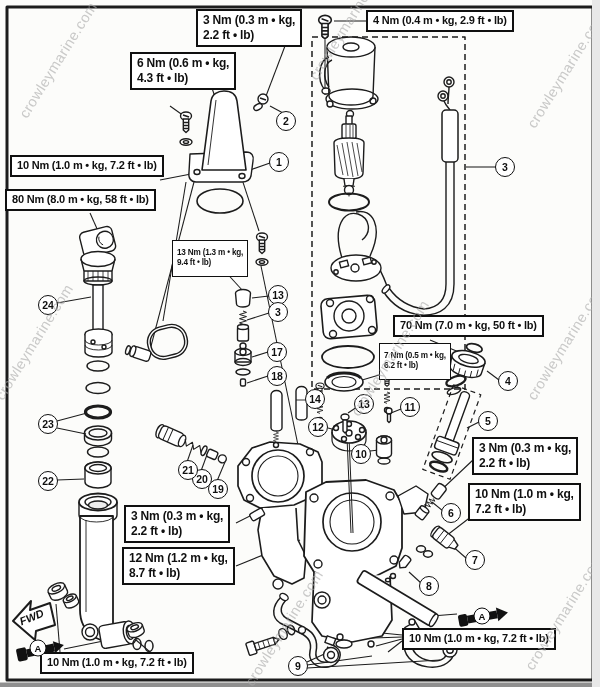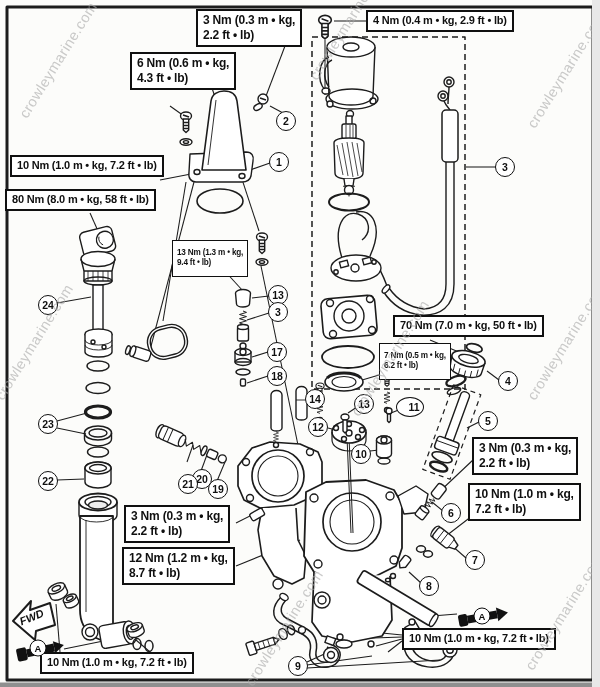--- a/index.html
+++ b/index.html
@@ -511,31 +511,31 @@
       <div class="callout" style="left: 279px; top: 162px;">1</div>
       <div class="callout" style="left: 286px; top: 121px;">2</div>
       <div class="callout" style="left: 505px; top: 167px;">3</div>
       <div class="callout" style="left: 508px; top: 381px;">4</div>
       <div class="callout" style="left: 488px; top: 421px;">5</div>
       <div class="callout" style="left: 451px; top: 513px;">6</div>
       <div class="callout" style="left: 475px; top: 560px;">7</div>
       <div class="callout" style="left: 429px; top: 586px;">8</div>
       <div class="callout" style="left: 298px; top: 666px;">9</div>
       <div class="callout" style="left: 361px; top: 454px;">10</div>
-      <div class="callout" style="left: 410px; top: 407px; padding-left: 8px;">11</div>
+      <div class="callout" style="left: 410px; top: 407px;">11</div>
       <div class="callout" style="left: 318px; top: 427px;">12</div>
       <div class="callout" style="left: 364px; top: 404px;">13</div>
       <div class="callout" style="left: 315px; top: 399px;">14</div>
       <div class="callout" style="left: 278px; top: 295px;">13</div>
       <div class="callout" style="left: 278px; top: 312px;">3</div>
       <div class="callout" style="left: 277px; top: 352px;">17</div>
       <div class="callout" style="left: 277px; top: 376px;">18</div>
       <div class="callout" style="left: 218px; top: 489px;">19</div>
       <div class="callout" style="left: 202px; top: 479px;">20</div>
-      <div class="callout" style="left: 188px; top: 470px; margin-top: 14px;">21</div>
+      <div class="callout" style="left: 188px; top: 470px;">21</div>
       <div class="callout" style="left: 48px; top: 481px;">22</div>
       <div class="callout" style="left: 48px; top: 424px;">23</div>
       <div class="callout" style="left: 48px; top: 305px;">24</div>
     </div>
 
 <span class="fwd-label">FWD</span>
 <span class="amark" style="left:38px;top:648px;">A</span>
 <span class="amark" style="left:482px;top:616px;">A</span>
 
 <div id="wm-layer">

